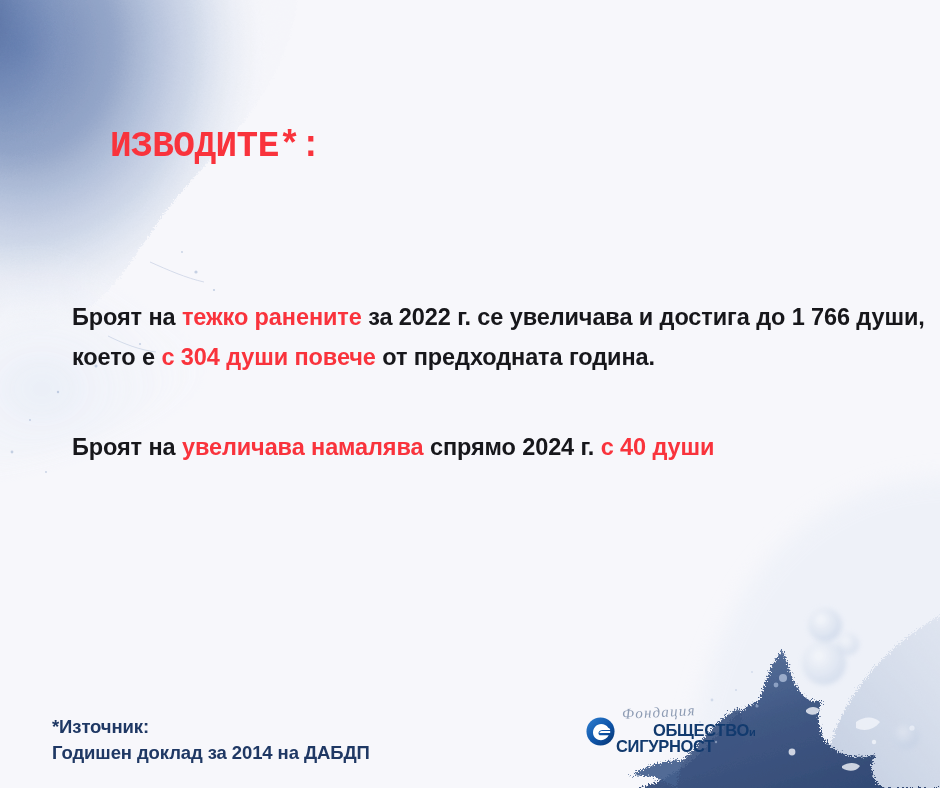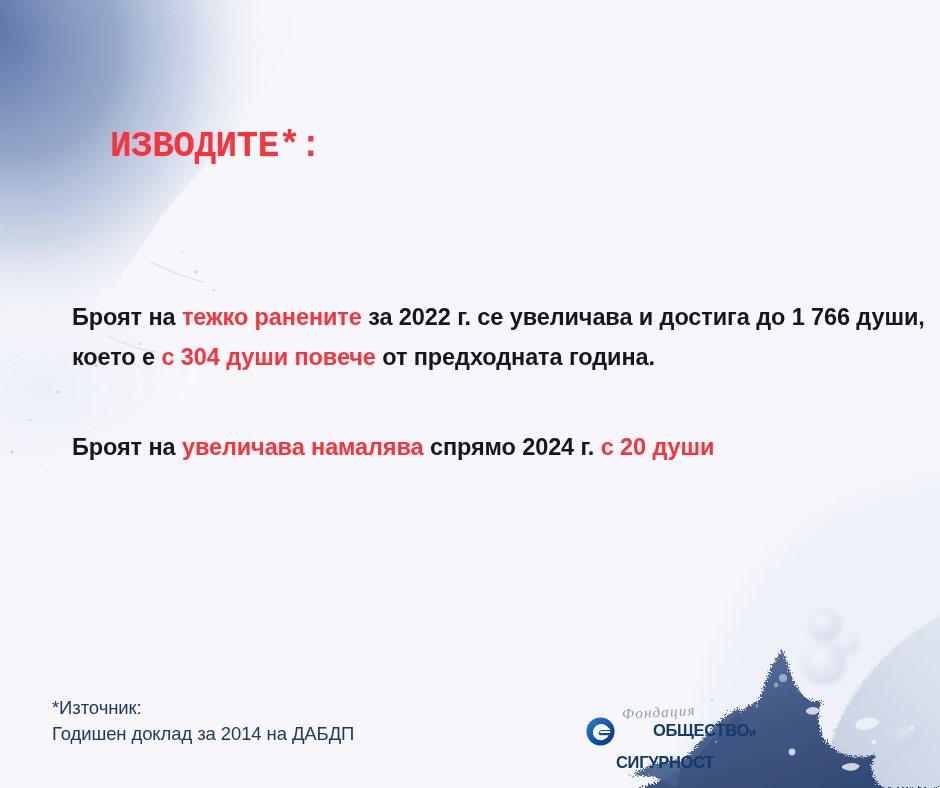--- a/index.html
+++ b/index.html
@@ -56,23 +56,23 @@
     margin-left: 36px;
   }
   #para-1 { top: 297px; }
   #para-2 { top: 427px; }
   .hl { color: #f9333c; }
 
   
   #source {
     position: absolute;
     left: 52px;
-    top: 695px;
+    top: 714px;
     font-size: 18.5px;
-    font-weight: normal;
+    font-weight: bold;
     line-height: 26px;
     color: #1f3864;
     letter-spacing: -0.1px;
   }
 
   
   #logo {
     position: absolute;
     left: 586px;
     top: 706px;
@@ -101,21 +101,21 @@
   }
   .logo-word {
     position: absolute;
     font-weight: bold;
     color: #123a6e;
     white-space: nowrap;
     letter-spacing: -0.3px;
   }
   #logo-line1 { left: 22px; top: 15px; font-size: 16.5px; margin-left: 45px; }
   #logo-line1 .small { font-size: 11px; }
-  #logo-line2 { left: 30px; top: 31px; font-size: 16.5px; margin-top: 16px; }
+  #logo-line2 { left: 30px; top: 31px; font-size: 16.5px; }
 </style>
 </head>
 <body>
 
 <div id="slide">
 
   <div class="art-layer">
     <svg class="art-svg" viewBox="0 0 940 788" xmlns="http://www.w3.org/2000/svg">
       <defs>
         <radialGradient id="gTopBlue" cx="18%" cy="22%" r="72%">
@@ -270,21 +270,21 @@
           <circle cx="716" cy="742" r="1.2"></circle>
         </g>
       </g>
     </svg>
   </div>
 
   <div id="title">ИЗВОДИТЕ*:</div>
 
   <div class="body-block" id="para-1"><span>Броят на </span><span class="hl">тежко ранените</span><span> за 2022 г. се увеличава и достига до 1 766 души, което е </span><span class="hl">с 304 души повече</span><span> от предходната година.</span></div>
 
-  <div class="body-block" id="para-2"><span>Броят на </span><span class="hl">увеличава намалява</span><span> спрямо 2024 г. </span><span class="hl">с 20 души</span></div>
+  <div class="body-block" id="para-2"><span>Броят на </span><span class="hl">увеличава намалява</span><span> спрямо 2024 г. </span><span class="hl">с 40 души</span></div>
 
   <div id="source">
     <div>*Източник:</div>
     <div>Годишен доклад за 2014 на ДАБДП</div>
   </div>
 
   <div id="logo">
     <svg id="logo-emblem" viewBox="0 0 60 60" xmlns="http://www.w3.org/2000/svg">
       <defs>
         <linearGradient id="gLogo" x1="0%" y1="0%" x2="100%" y2="100%">

